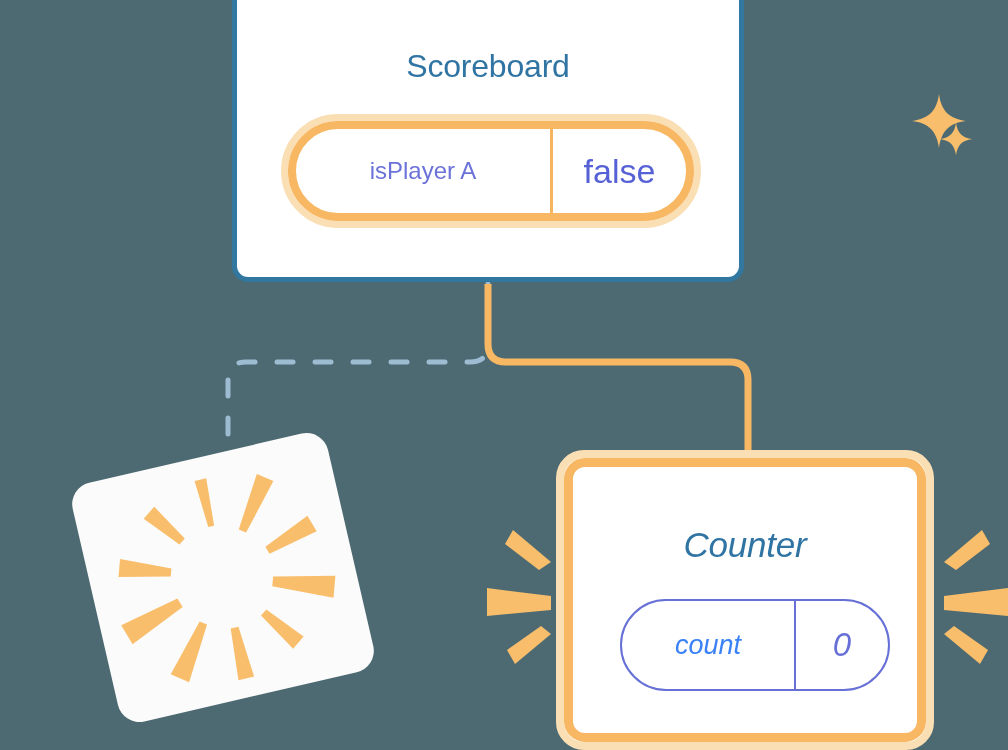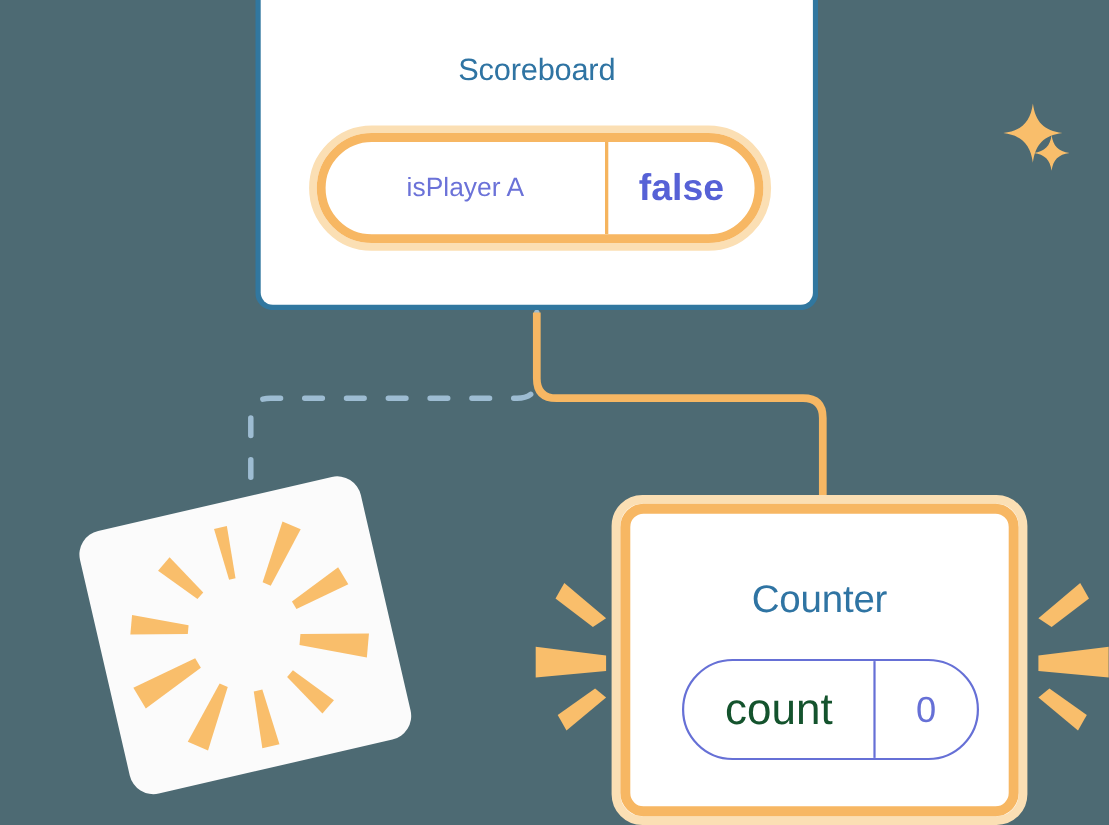--- a/index.html
+++ b/index.html
@@ -43,21 +43,21 @@
     border: 5px solid #31779f;
     border-top: none;
     border-radius: 0 0 16px 16px;
     box-sizing: border-box;
     z-index: 3;
   }
 
   .card-title {
     text-align: center;
     color: #2f74a3;
-    font-size: 28px;
+    font-size: 32px;
     font-weight: 400;
     letter-spacing: -0.2px;
   }
   #scoreboard-card .card-title {
     margin-top: 48px;
   }
 
   
   #scoreboard-pill {
     position: absolute;
@@ -99,21 +99,21 @@
     background: #f5b45e;
     align-self: stretch;
   }
   #scoreboard-pill-value {
     flex: 1 1 auto;
     display: flex;
     align-items: center;
     justify-content: center;
     color: #5661d6;
     font-size: 34px;
-    font-weight: 700;
+    font-weight: 400;
   }
 
   
   .sparkle {
     position: absolute;
     z-index: 4;
   }
   #sparkle-large { left: 674px; top: 93px; width: 56px; height: 56px; }
   #sparkle-small { left: 702px; top: 122px; width: 34px; height: 34px; }
 
@@ -122,20 +122,21 @@
     position: absolute;
     left: 556px;
     top: 450px;
     width: 378px;
     height: 300px;
     box-sizing: border-box;
     background: #ffffff;
     border: 8px solid #fbdfb4;
     border-radius: 28px;
     z-index: 3;
+    font-style: italic;
   }
   #counter-card-inner {
     position: absolute;
     left: 0; top: 0; right: 0; bottom: 0;
     box-sizing: border-box;
     background: #ffffff;
     border: 9px solid #f7b763;
     border-radius: 21px;
   }
   #counter-card .card-title {
@@ -156,22 +157,22 @@
     border-radius: 48px;
     display: flex;
     align-items: stretch;
     overflow: hidden;
   }
   #counter-pill-key {
     flex: 0 0 172px;
     display: flex;
     align-items: center;
     justify-content: center;
-    color: #14532d;
-    font-size: 40px;
+    color: #3b82f6;
+    font-size: 27px;
   }
   #counter-pill-divider {
     width: 2px;
     background: #6670d6;
     align-self: stretch;
   }
   #counter-pill-value {
     flex: 1 1 auto;
     display: flex;
     align-items: center;

